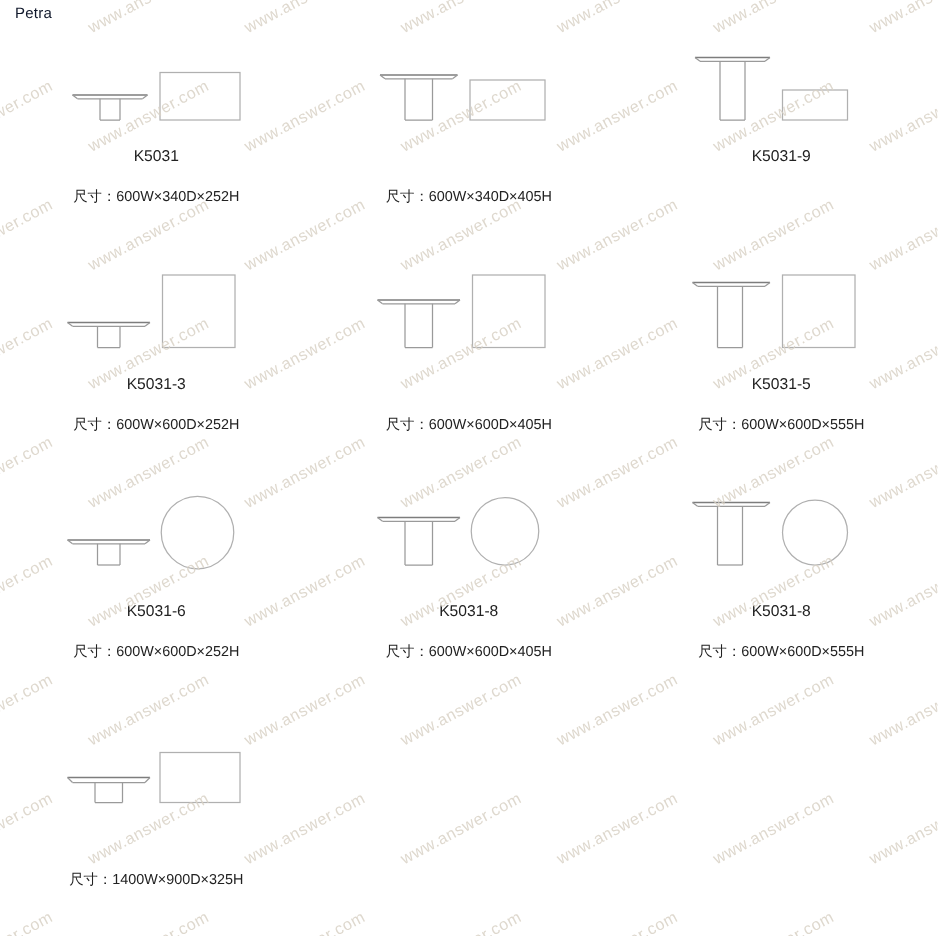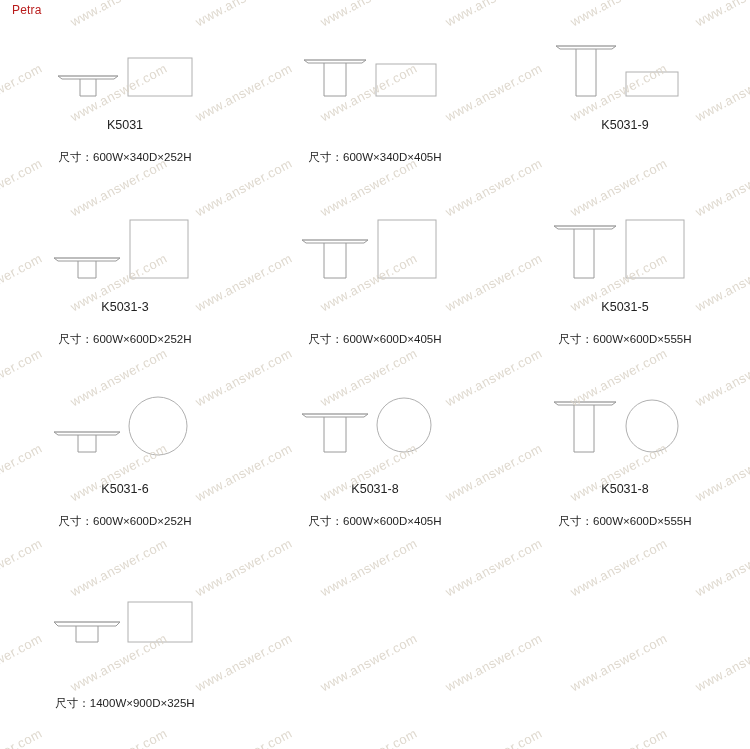--- a/index.html
+++ b/index.html
@@ -13,21 +13,21 @@
     font-family: "Liberation Sans", sans-serif;
     color: #333333;
     position: relative;
     overflow: hidden;
   }
   .page-title {
     position: absolute;
     left: 12px;
     top: 3px;
     font-size: 12px;
-    color: #b91c1c;
+    color: #0f172a;
     letter-spacing: 0.2px;
   }
   .grid {
     position: absolute;
     left: 0;
     top: 22px;
     width: 750px;
     display: flex;
     flex-wrap: wrap;
   }

